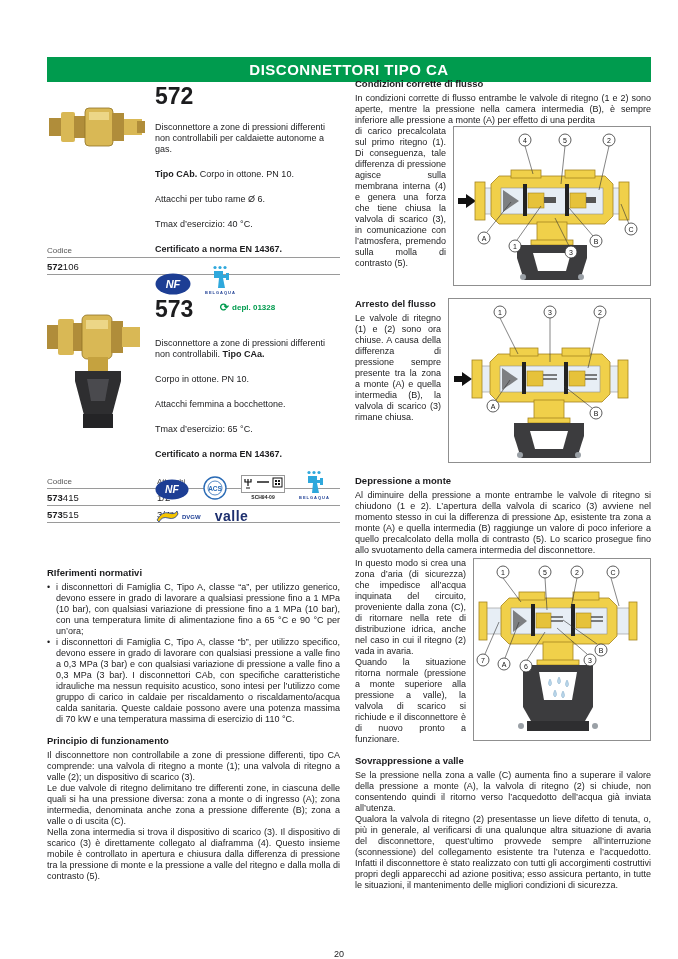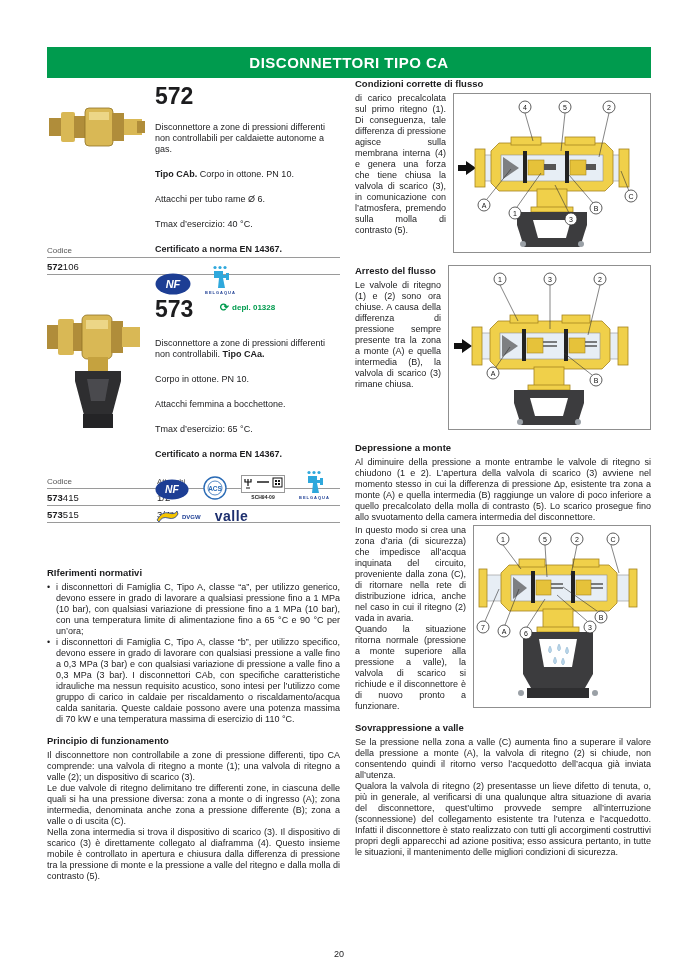--- a/index.html
+++ b/index.html
@@ -4,21 +4,21 @@
 <style>
   :root{
     --green:#009b4e; --navy:#1d3e94; --lblue:#2fa8dc; --brass:#f0d04a;
     --brassd:#c9a227; --ink:#1c1c1e; --rule:#9a9a9a;
   }
   *{margin:0;padding:0;box-sizing:border-box;}
   html,body{background:#ffffff;}
   body{font-family:"Liberation Sans",sans-serif;color:var(--ink);}
   #page{position:relative;width:678px;height:959px;background:#fff;outline:1px solid #cfcfcf;overflow:hidden;}
 
-  .header-bar{position:absolute;left:47px;top:47px;width:604px;height:31px;
+  .header-bar{position:absolute;left:47px;top:57px;width:604px;height:25px;
     background:var(--green);display:flex;align-items:center;justify-content:center;}
   .header-bar span{color:#fff;font-weight:bold;font-size:15px;letter-spacing:.5px;}
 
   .col-left{position:absolute;left:47px;top:84px;width:293px;}
   .col-right{position:absolute;left:355px;top:78px;width:296px;}
 
   p,li{font-size:9px;line-height:11px;text-align:justify;}
   .h-sec{font-size:9.5px;font-weight:bold;margin-bottom:4px;text-align:left;}
 
   
@@ -232,20 +232,21 @@
       <p>Il disconnettore non controllabile a zone di pressione differenti, tipo CA comprende: una valvola di ritegno a monte (1); una valvola di ritegno a valle (2); un dispositivo di scarico (3).</p>
       <p>Le due valvole di ritegno delimitano tre differenti zone, in ciascuna delle quali si ha una pressione diversa: zona a monte o di ingresso (A); zona intermedia, denominata anche zona a pressione differente (B); zona a valle o di uscita (C).</p>
       <p>Nella zona intermedia si trova il dispositivo di scarico (3). Il dispositivo di scarico (3) è direttamente collegato al diaframma (4). Questo insieme mobile è controllato in apertura e chiusura dalla differenza di pressione tra la pressione di monte e la pressione a valle del ritegno e dalla molla di contrasto (5).</p>
     </div>
   </div>
 
   <div class="col-right">
 
     <div class="sec">
       <div class="h-sec">Condizioni corrette di flusso</div>
+      <p>In condizioni corrette di flusso entrambe le valvole di ritegno (1 e 2) sono aperte, mentre la pressione nella camera intermedia (B), è sempre inferiore alle pressione a monte (A) per effetto di una perdita</p>
       <div class="wrap-box">
         <svg class="diag" width="198" height="160" viewBox="0 0 198 160">
           <rect class="diag-border" x="0.5" y="0.5" width="197" height="159"></rect>
           <path d="M5 72 h8 v-4 l10 7 -10 7 v-4 h-8 z" fill="#111"></path>
           <rect class="water" x="24" y="62" width="26" height="26"></rect>
           <rect class="brass" x="22" y="56" width="10" height="38"></rect>
           <rect class="water" x="148" y="62" width="26" height="26"></rect>
           <rect class="brass" x="166" y="56" width="10" height="38"></rect>
           <path class="brass" d="M46 50 h106 l8 8 v32 l-8 8 h-106 l-8 -8 v-32 z"></path>
           <rect class="brass" x="58" y="44" width="30" height="8"></rect>

